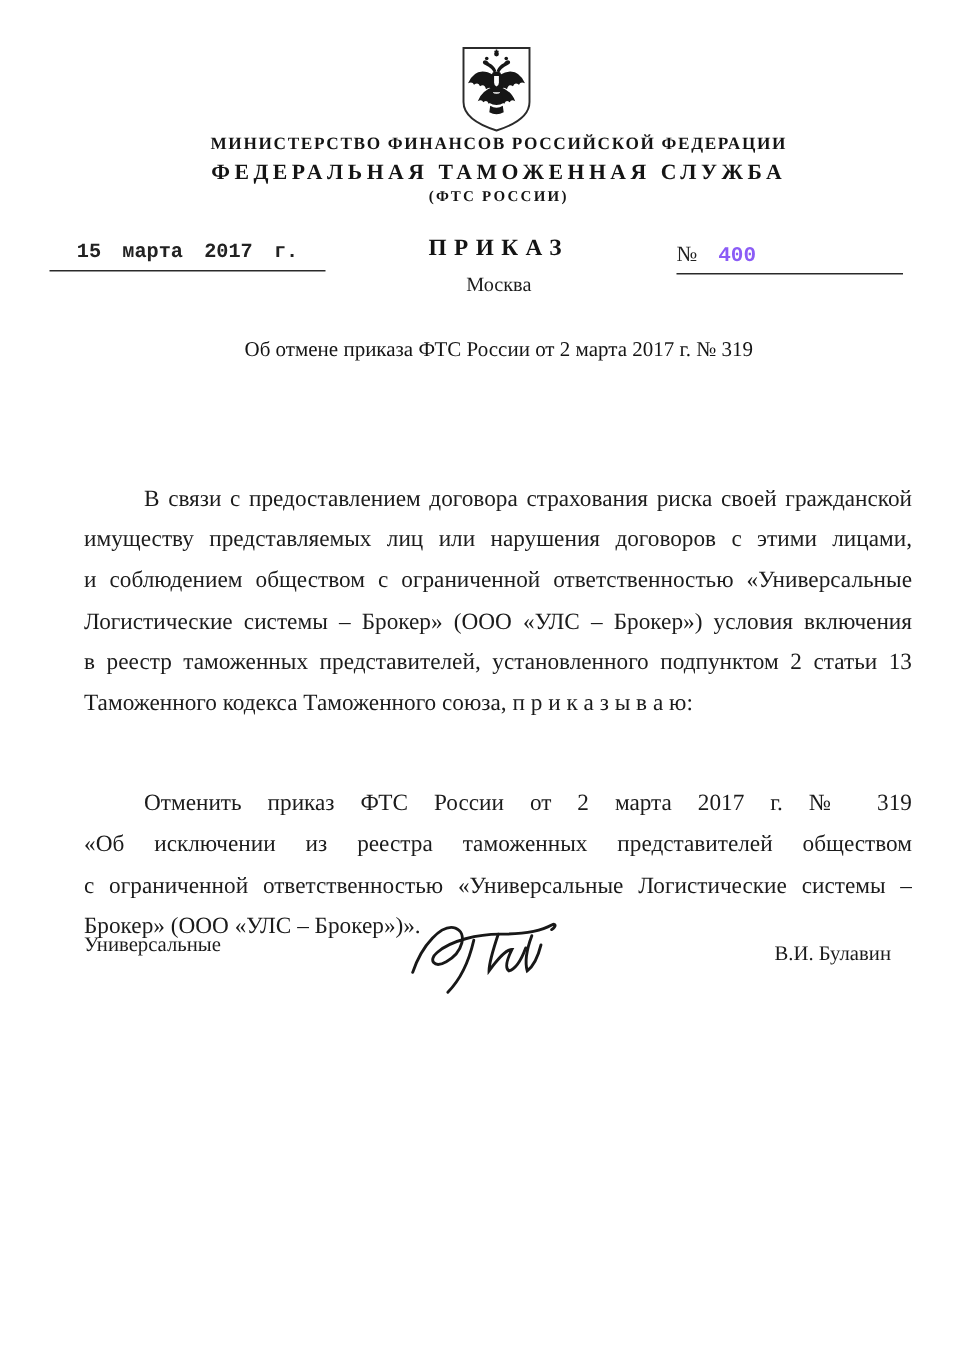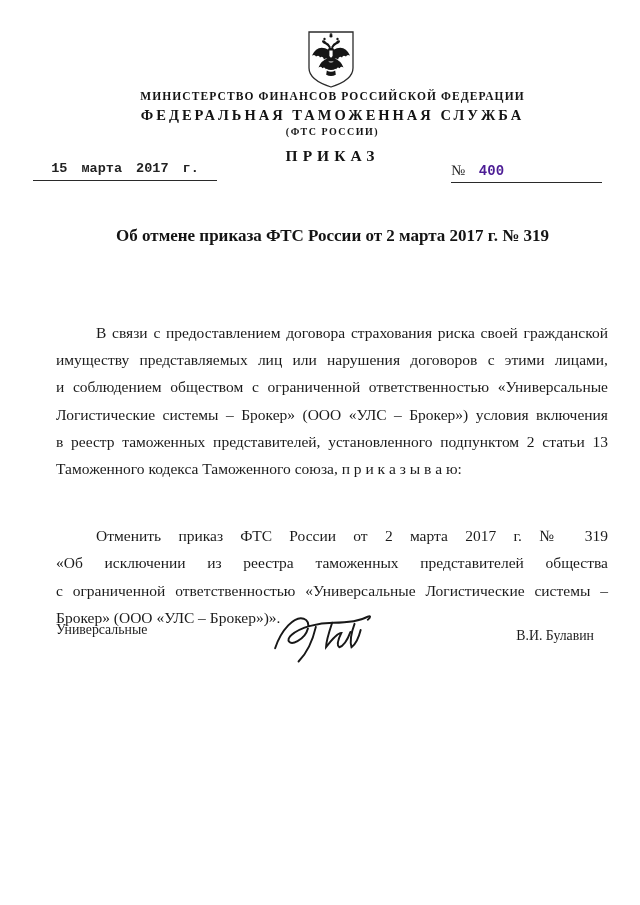--- a/index.html
+++ b/index.html
@@ -47,21 +47,21 @@
     font-weight: bold;
     letter-spacing: 3px;
   }
   .header .agency-short {
     margin-top: 2px;
     font-size: 10px;
     font-weight: bold;
     letter-spacing: 1.5px;
   }
   .header .doc-type {
-    margin-top: 10px;
+    margin-top: 20px;
     font-size: 15.5px;
     font-weight: bold;
     letter-spacing: 5px;
   }
 
   
   .date-field {
     position: absolute;
     left: 33px;
     top: 161px;
@@ -87,41 +87,41 @@
   .num-sign {
     font-size: 14.5px;
     color: #222;
   }
   .num-value {
     display: inline-block;
     margin-left: 14px;
     font-family: "Liberation Mono", "DejaVu Sans Mono", monospace;
     font-size: 14px;
     font-weight: 600;
-    color: #4c1d95;
+    color: #8b5cf6;
   }
   .city {
     position: absolute;
     left: 40px;
     top: 182px;
     width: 585px;
     text-align: center;
     font-size: 13.5px;
     color: #1c1c1c;
   }
 
   
   .doc-title {
     position: absolute;
     left: 40px;
     top: 226px;
     width: 585px;
     text-align: center;
-    font-size: 17px;
-    font-weight: bold;
+    font-size: 14px;
+    font-weight: normal;
     color: #141414;
   }
 
   
   .body-block {
     position: absolute;
     left: 56px;
     top: 279px;
     width: 552px;
     font-size: 15.5px;
@@ -198,32 +198,33 @@
     <div class="ministry">МИНИСТЕРСТВО ФИНАНСОВ РОССИЙСКОЙ ФЕДЕРАЦИИ</div>
     <div class="agency">ФЕДЕРАЛЬНАЯ ТАМОЖЕННАЯ СЛУЖБА</div>
     <div class="agency-short">(ФТС РОССИИ)</div>
     <div class="doc-type">ПРИКАЗ</div>
   </div>
 
   <div class="date-field">15 марта 2017 г.</div>
   <div class="num-field">
     <span class="num-sign">№</span><span class="num-value">400</span>
   </div>
+  <div class="city">Москва</div>
 
   <div class="doc-title">Об отмене приказа ФТС России от 2 марта 2017 г. № 319</div>
 
   <div class="body-block">
     <div class="body-line jl ind">В связи с предоставлением договора страхования риска своей гражданской</div>
     <div class="body-line jl">имуществу представляемых лиц или нарушения договоров с этими лицами,</div>
     <div class="body-line jl">и соблюдением обществом с ограниченной ответственностью «Универсальные</div>
     <div class="body-line jl">Логистические системы – Брокер» (ООО «УЛС – Брокер») условия включения</div>
     <div class="body-line jl">в реестр таможенных представителей, установленного подпунктом 2 статьи 13</div>
     <div class="body-line ll">Таможенного кодекса Таможенного союза, п р и к а з ы в а ю:</div>
     <div class="body-line jl ind">Отменить приказ ФТС России от 2 марта 2017 г. № 319</div>
-    <div class="body-line jl">«Об исключении из реестра таможенных представителей общества</div>
+    <div class="body-line jl">«Об исключении из реестра таможенных представителей обществом</div>
     <div class="body-line jl">с ограниченной ответственностью «Универсальные Логистические системы –</div>
     <div class="body-line ll">Брокер» (ООО «УЛС – Брокер»)».</div>
   </div>
 
   <div class="sig-label">Универсальные</div>
   <div class="sig-scrawl">
     <svg viewBox="0 0 110 60" xmlns="http://www.w3.org/2000/svg" fill="none" stroke="#181818" stroke-width="1.9" stroke-linecap="round">
       <path d="M7 43 C13 25 26 11 35 14 C43 17 40 30 29 36 C21 40.5 17 35 23 30 C32 22 50 18 64 18 C76 18 89 17 98 12 C101 10.5 101 13 98 15"></path>
       <path d="M47 22 C44 35 38 48 30 56"></path>
       <path d="M63 18 C60 27 57 36 57 42 C63 34 68 28 72 28 C69 34 67 40 70 42 C74 41 78 35 81 27"></path>

